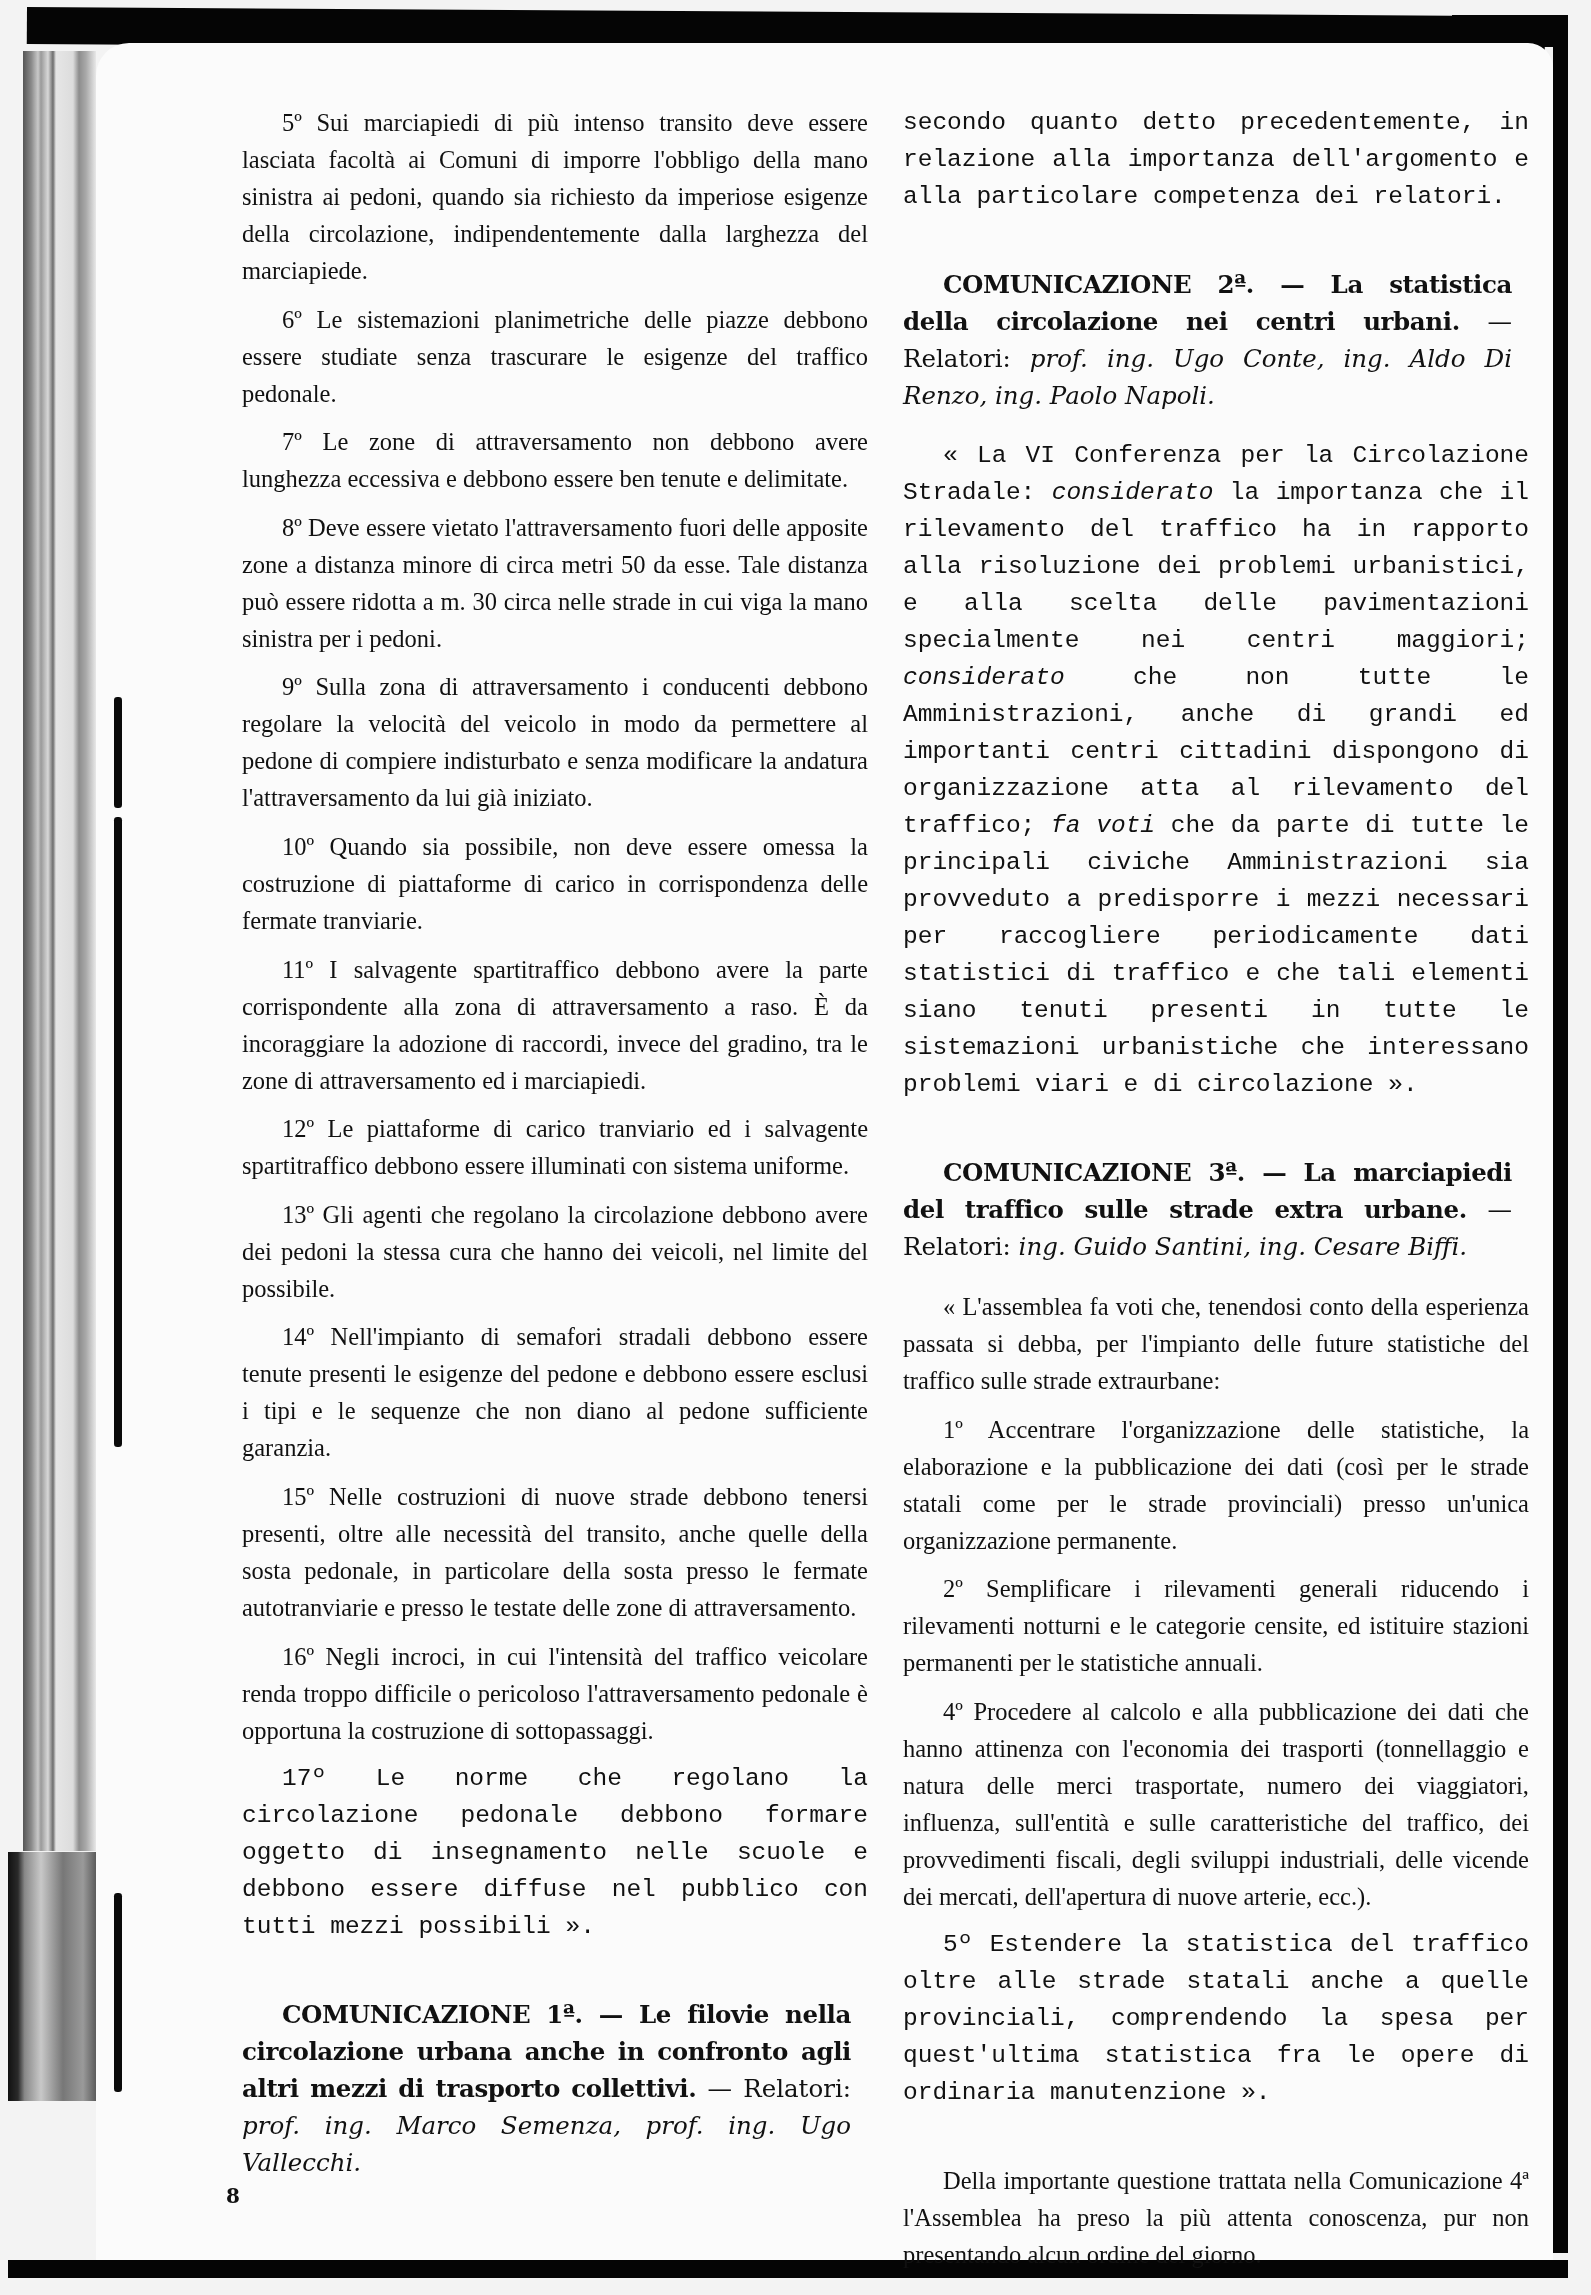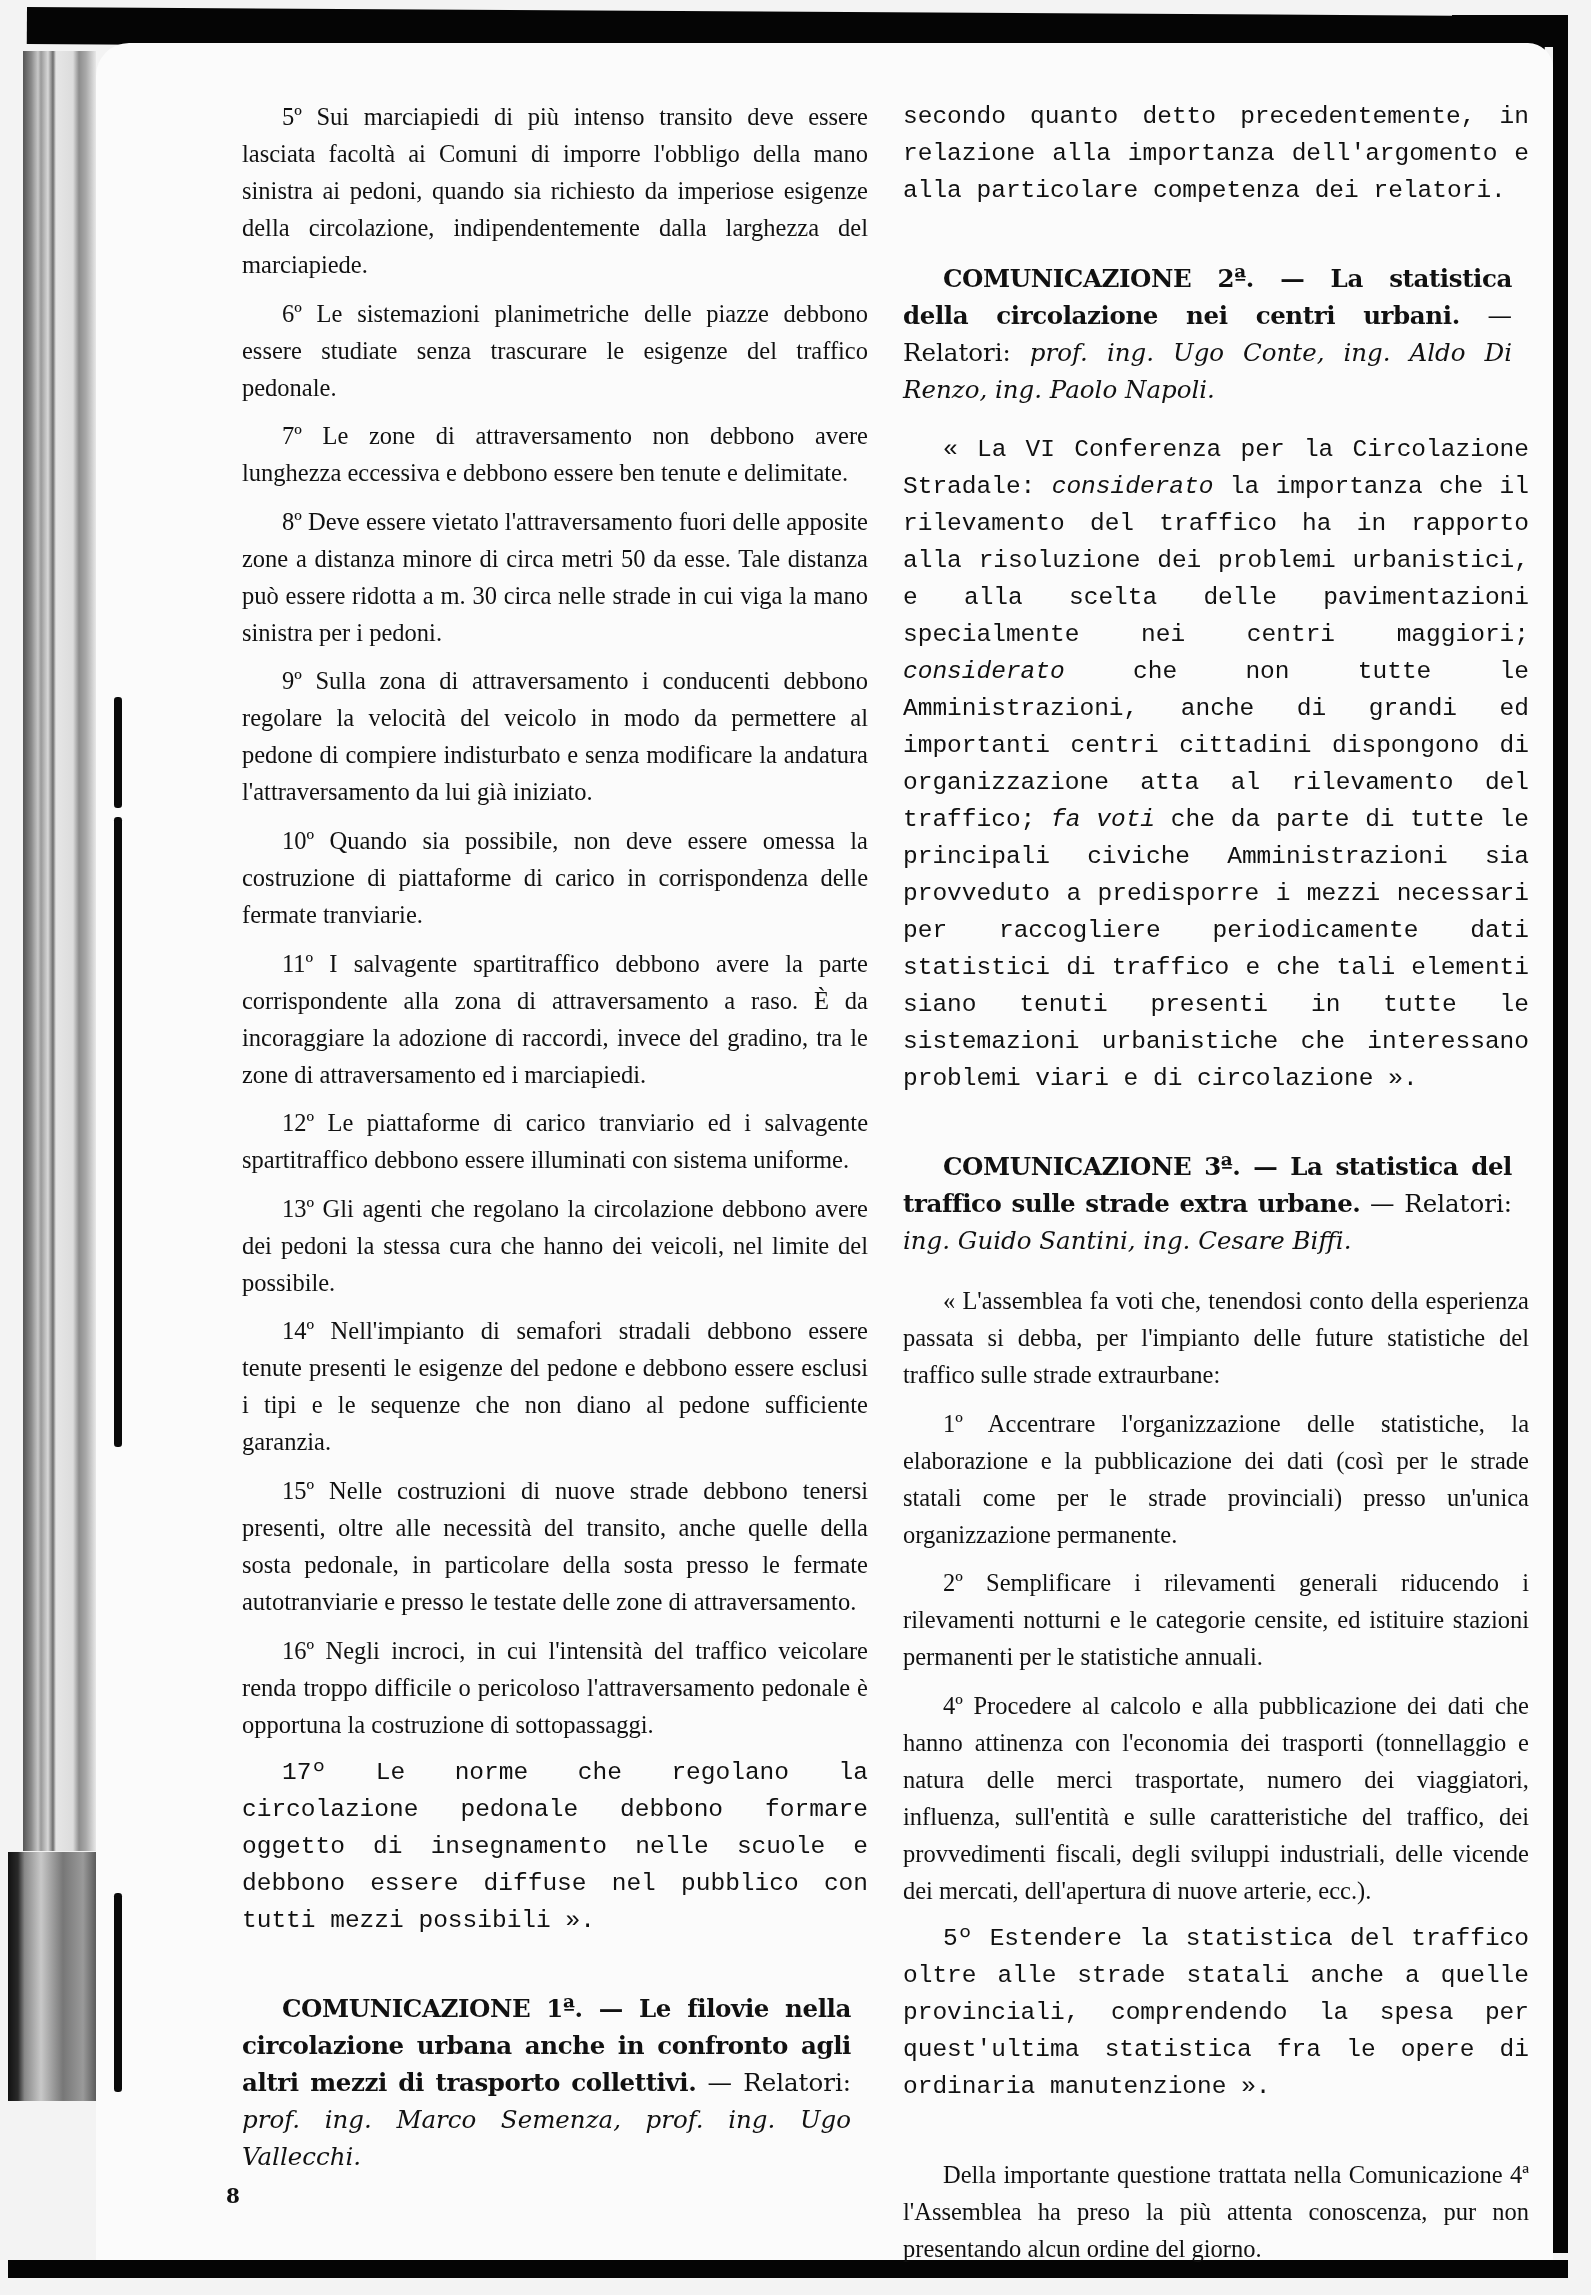--- a/index.html
+++ b/index.html
@@ -40,21 +40,21 @@
     border-top-left-radius: 33px; border-top-right-radius: 25px;
   }
   .margin-bar {
     position: absolute; left: 114px; width: 7.5px; background: #0a0a0a; border-radius: 3.3px;
   }
   .margin-bar.a { top: 697px; height: 111px; }
   .margin-bar.b { top: 817px; height: 630px; }
   .margin-bar.c { top: 1893px; height: 199px; }
 
   .column {
-    position: absolute; top: 98px; width: 626px;
+    position: absolute; top: 104px; width: 626px;
     font-size: 24.5px; line-height: 37px;
     text-align: justify; hyphens: none;
   }
   .column.left  { left: 242px; }
   .column.right { left: 903px; }
 
   .para { margin: 0 0 11.6px 0; text-indent: 40px; }
   .para.noindent { text-indent: 0; }
   .para.gap-after { margin-bottom: 51px; font-family: Liberation Mono, monospace; }
   .heading {
@@ -96,21 +96,21 @@
     <p class="para"><span>14º Nell'impianto di semafori stradali debbono essere tenute presenti le esigenze del pedone e debbono essere esclusi i tipi e le sequenze che non diano al pedone sufficiente garanzia.</span></p>
     <p class="para"><span>15º Nelle costruzioni di nuove strade debbono tenersi presenti, oltre alle necessità del transito, anche quelle della sosta pedonale, in particolare della sosta presso le fermate autotranviarie e presso le testate delle zone di attraversamento.</span></p>
     <p class="para"><span>16º Negli incroci, in cui l'intensità del traffico veicolare renda troppo difficile o pericoloso l'attraversamento pedonale è opportuna la costruzione di sottopassaggi.</span></p>
     <p class="para gap-after"><span>17º Le norme che regolano la circolazione pedonale debbono formare oggetto di insegnamento nelle scuole e debbono essere diffuse nel pubblico con tutti mezzi possibili ».</span></p>
     <p class="heading"><span class="b">COMUNICAZIONE 1ª. — Le filovie nella circolazione urbana anche in confronto agli altri mezzi di trasporto collettivi.</span><span> — Relatori: </span><span class="i">prof. ing. Marco Semenza, prof. ing. Ugo Vallecchi.</span></p>
   </div>
 <div class="column right" id="col-right">
     <p class="para noindent gap-after"><span>secondo quanto detto precedentemente, in relazione alla importanza dell'argomento e alla particolare competenza dei relatori.</span></p>
     <p class="heading"><span class="b">COMUNICAZIONE 2ª. — La statistica della circolazione nei centri urbani.</span><span> — Relatori: </span><span class="i">prof. ing. Ugo Conte, ing. Aldo Di Renzo, ing. Paolo Napoli.</span></p>
     <p class="para gap-after"><span>« La VI Conferenza per la Circolazione Stradale: </span><span class="i">considerato</span><span> la importanza che il rilevamento del traffico ha in rapporto alla risoluzione dei problemi urbanistici, e alla scelta delle pavimentazioni specialmente nei centri maggiori; </span><span class="i">considerato</span><span> che non tutte le Amministrazioni, anche di grandi ed importanti centri cittadini dispongono di organizzazione atta al rilevamento del traffico; </span><span class="i">fa voti</span><span> che da parte di tutte le principali civiche Amministrazioni sia provveduto a predisporre i mezzi necessari per raccogliere periodicamente dati statistici di traffico e che tali elementi siano tenuti presenti in tutte le sistemazioni urbanistiche che interessano problemi viari e di circolazione ».</span></p>
-    <p class="heading"><span class="b">COMUNICAZIONE 3ª. — La statistica del traffico sulle strade extra urbane.</span><span> — Relatori: </span><span class="i">ing. Guido Santini, ing. Cesare Biffi.</span></p>
+    <p class="heading"><span class="b">COMUNICAZIONE 3ª. — La marciapiedi del traffico sulle strade extra urbane.</span><span> — Relatori: </span><span class="i">ing. Guido Santini, ing. Cesare Biffi.</span></p>
     <p class="para"><span>« L'assemblea fa voti che, tenendosi conto della esperienza passata si debba, per l'impianto delle future statistiche del traffico sulle strade extraurbane:</span></p>
     <p class="para"><span>1º Accentrare l'organizzazione delle statistiche, la elaborazione e la pubblicazione dei dati (così per le strade statali come per le strade provinciali) presso un'unica organizzazione permanente.</span></p>
     <p class="para"><span>2º Semplificare i rilevamenti generali riducendo i rilevamenti notturni e le categorie censite, ed istituire stazioni permanenti per le statistiche annuali.</span></p>
     <p class="para"><span>4º Procedere al calcolo e alla pubblicazione dei dati che hanno attinenza con l'economia dei trasporti (tonnellaggio e natura delle merci trasportate, numero dei viaggiatori, influenza, sull'entità e sulle caratteristiche del traffico, dei provvedimenti fiscali, degli sviluppi industriali, delle vicende dei mercati, dell'apertura di nuove arterie, ecc.).</span></p>
     <p class="para gap-after"><span>5º Estendere la statistica del traffico oltre alle strade statali anche a quelle provinciali, comprendendo la spesa per quest'ultima statistica fra le opere di ordinaria manutenzione ».</span></p>
     <p class="para"><span>Della importante questione trattata nella Comunicazione 4ª l'Assemblea ha preso la più attenta conoscenza, pur non presentando alcun ordine del giorno.</span></p>
   </div>
 
 <div class="page-number">8</div>
 

